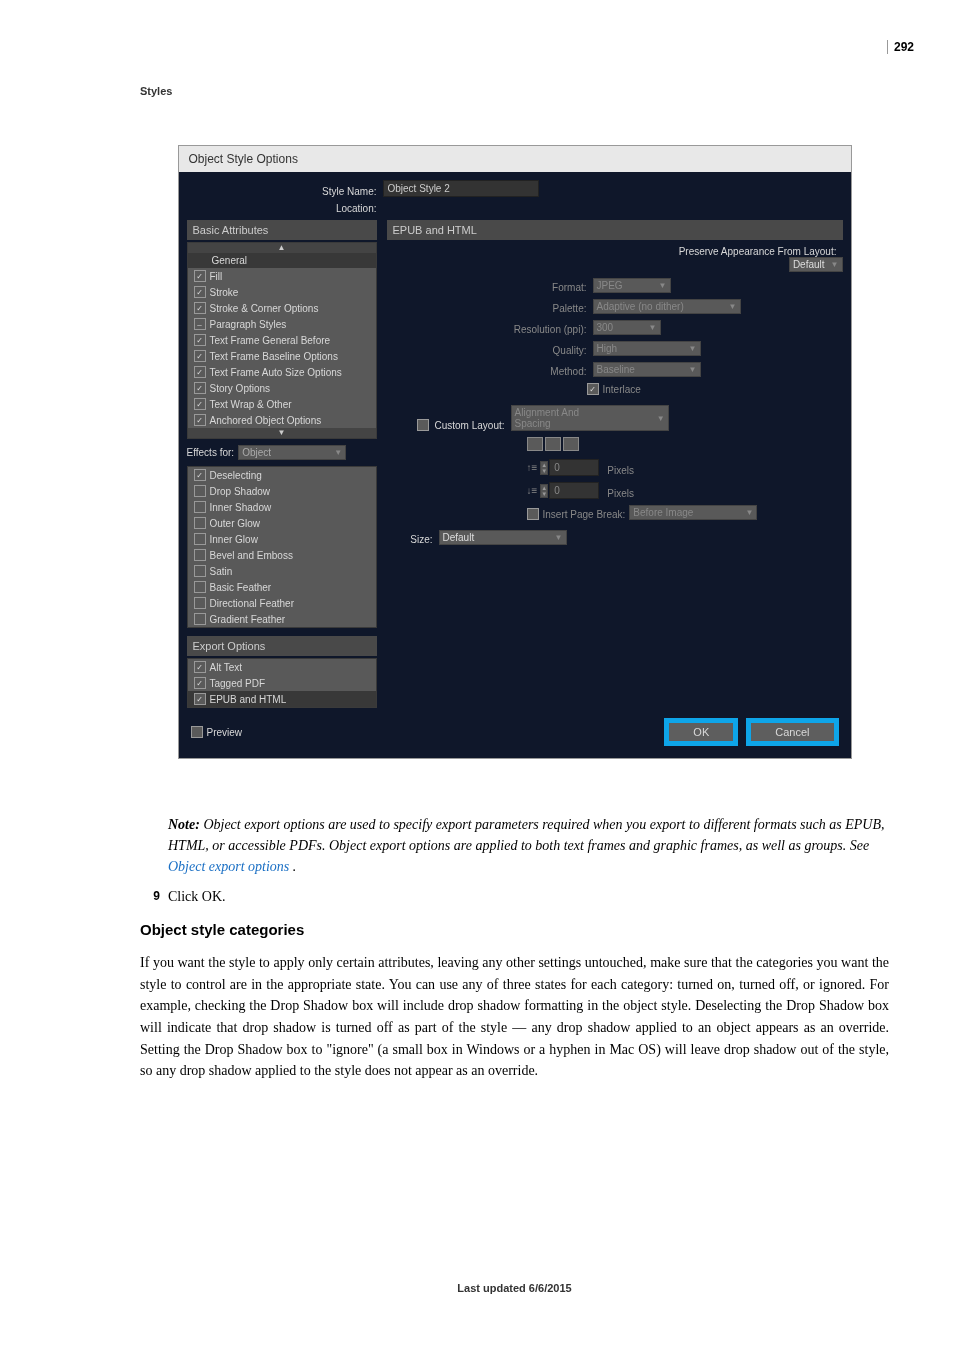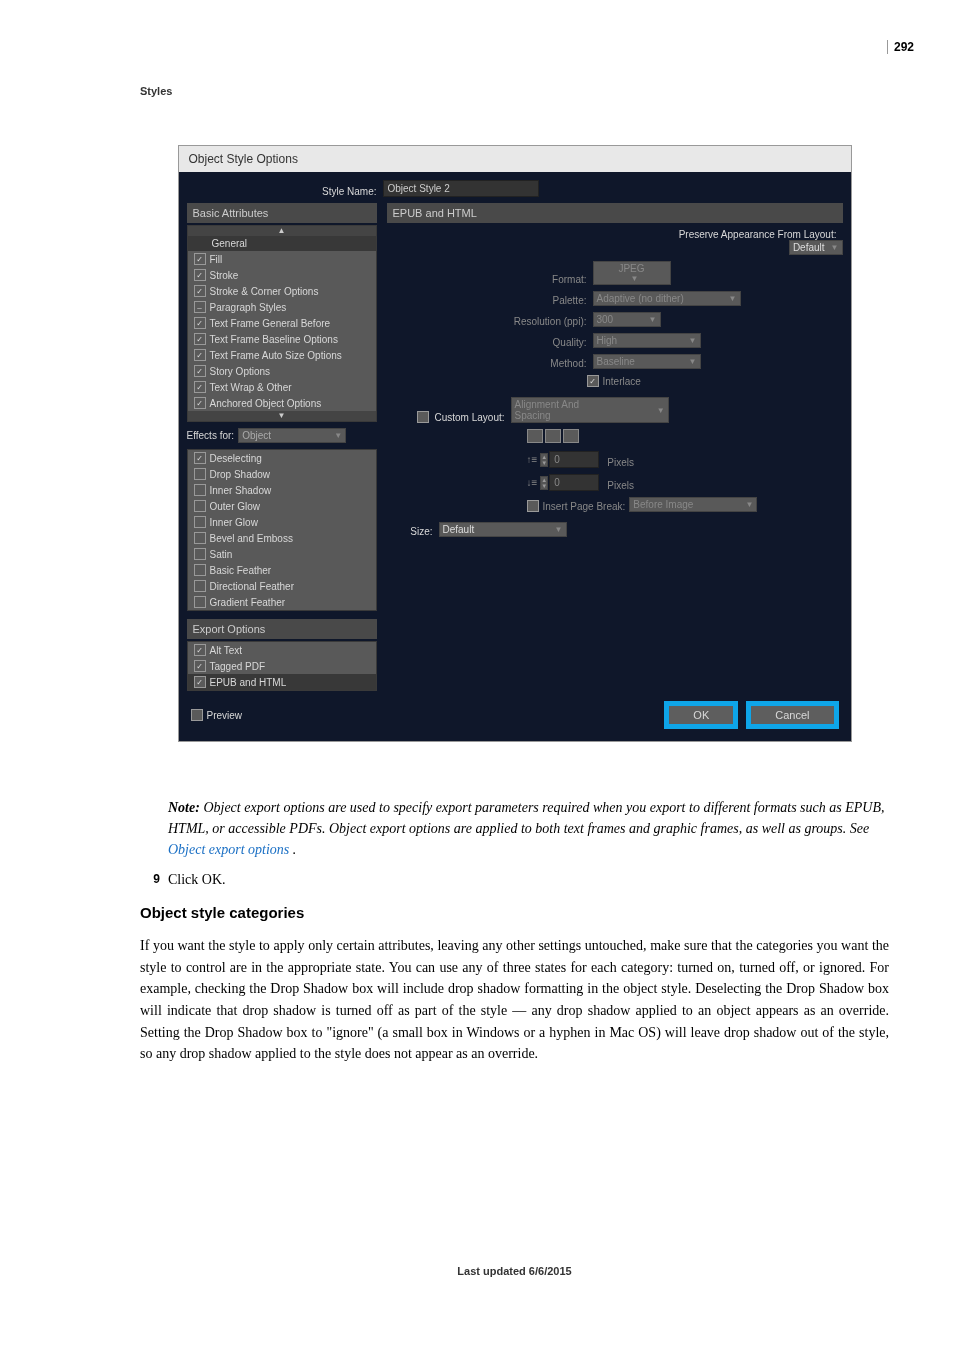--- a/index.html
+++ b/index.html
@@ -177,20 +177,23 @@
   <div class="page-num">292</div>
   <div class="section-header">Styles</div>
 
   <div class="dialog">
     <div class="dlg-title">Object Style Options</div>
     <div class="dlg-body">
 
       <div class="row">
         <div class="lbl-right" style="width:190px;">Style Name:</div>
         <input class="input-dark" style="width: 146px;" value="Object Style 2">
+      </div>
+      <div class="row">
+        <div class="lbl-right" style="width:190px;">Location:</div>
       </div>
 
       <div class="columns">
 
         <div class="left-col">
           <div class="panel-head">Basic Attributes</div>
           <div class="list-box">
             <div class="scroll-arrow">▲</div>
             <div class="list-item sel">
                 <span style="width:14px;"></span>
@@ -314,21 +317,21 @@
 
           <div class="row" style="margin-top:6px;flex-direction:column;">
             <div class="lbl-right" style="width:200px;">Preserve Appearance From Layout:</div>
             <span class="select-dark" style="flex:1;">
               <span style="color:#ddd;">Default</span>
                 <span class="tri">▼</span>
             </span>
           </div>
           <div class="row">
               <div class="lbl-right disabled" style="width:200px;">Format:</div>
-            <span class="select-dark disabled" style="width:70px;flex-direction:column;">
+            <span class="select-dark disabled" style="width:70px;">
                 <span>JPEG</span>
                 <span class="tri">▼</span>
               </span>
             </div>
           <div class="row">
               <div class="lbl-right disabled" style="width:200px;">Palette:</div>
             <span class="select-dark disabled" style="width:140px;">
                 <span>Adaptive (no dither)</span>
                 <span class="tri">▼</span>
               </span>

